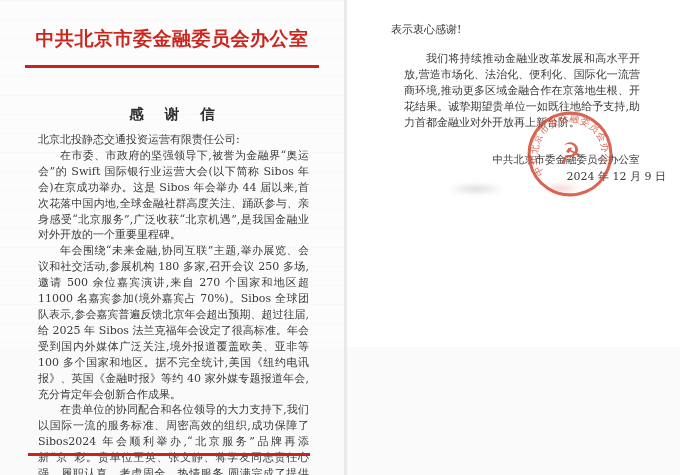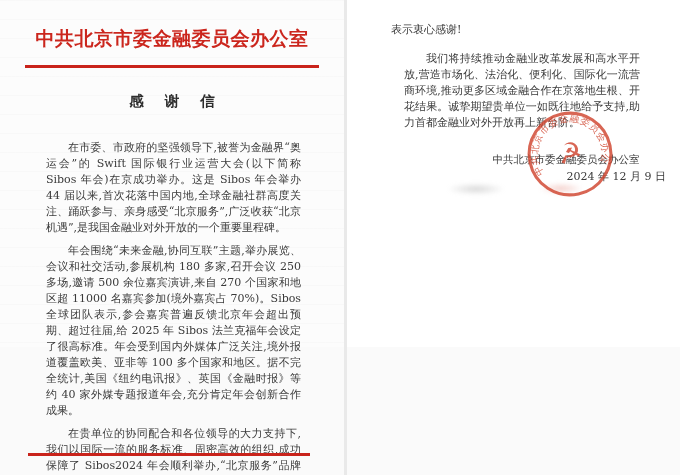--- a/index.html
+++ b/index.html
@@ -34,32 +34,32 @@
     font-size: 19px; font-weight: bold;
     color: #cb261d;
     letter-spacing: 0.5px;
     white-space: nowrap;
   }
   .letterhead-rule {
     position: absolute; top: 65px; left: 25px; width: 294px; height: 3px;
     background: #c9231b;
   }
   .doc-title {
-    position: absolute; top: 92px; left: 0; right: 0;
+    position: absolute; top: 105px; left: 0; right: 0;
     text-align: center;
     font-size: 14.5px; font-weight: bold; color: #2d2d2d;
     letter-spacing: 8px; text-indent: 8px;
   }
   .body-left {
     position: absolute; top: 132px; left: 38px; width: 271px;
     font-size: 11px; line-height: 15.9px; color: #3a3a3a;
     text-align: justify;
   }
   .salutation { margin: 0 0 0 0; }
-  .para { margin: 8px; text-indent: 2em; }
+  .para { margin: 0; text-indent: 2em; }
   .footer-rule {
     position: absolute; top: 453px; left: 28px; width: 282px; height: 2.5px;
     background: #c9231b;
   }
 
   
   .body-right {
     position: absolute; top: 22px; left: 44px; width: 262px;
     font-size: 11px; line-height: 15.9px; color: #3a3a3a;
     text-align: justify;
@@ -90,20 +90,21 @@
   }
 </style>
 </head>
 <body>
 
 <div class="page page-left">
   <div class="letterhead">中共北京市委金融委员会办公室</div>
   <div class="letterhead-rule"></div>
   <div class="doc-title">感 谢 信</div>
   <div class="body-left">
+    <p class="salutation">北京北投静态交通投资运营有限责任公司:</p>
     <p class="para">在市委、市政府的坚强领导下,被誉为金融界“奥运会”的 Swift 国际银行业运营大会(以下简称 Sibos 年会)在京成功举办。这是 Sibos 年会举办 44 届以来,首次花落中国内地,全球金融社群高度关注、踊跃参与、亲身感受“北京服务”,广泛收获“北京机遇”,是我国金融业对外开放的一个重要里程碑。</p>
     <p class="para">年会围绕“未来金融,协同互联”主题,举办展览、会议和社交活动,参展机构 180 多家,召开会议 250 多场,邀请 500 余位嘉宾演讲,来自 270 个国家和地区超 11000 名嘉宾参加(境外嘉宾占 70%)。Sibos 全球团队表示,参会嘉宾普遍反馈北京年会超出预期、超过往届,给 2025 年 Sibos 法兰克福年会设定了很高标准。年会受到国内外媒体广泛关注,境外报道覆盖欧美、亚非等 100 多个国家和地区。据不完全统计,美国《纽约电讯报》、英国《金融时报》等约 40 家外媒专题报道年会,充分肯定年会创新合作成果。</p>
     <p class="para">在贵单位的协同配合和各位领导的大力支持下,我们以国际一流的服务标准、周密高效的组织,成功保障了 Sibos2024 年会顺利举办,“北京服务”品牌再添新“京”彩。贵单位王英、张文静、蒋学友同志责任心强、履职认真、考虑周全、热情服务,圆满完成了提供 VIP 嘉宾停车区域保障任务。在此,谨向贵单位</p>
   </div>
   <div class="footer-rule"></div>
 </div>
 
 <div class="page-seam"></div>
 
 <div class="page page-right">

